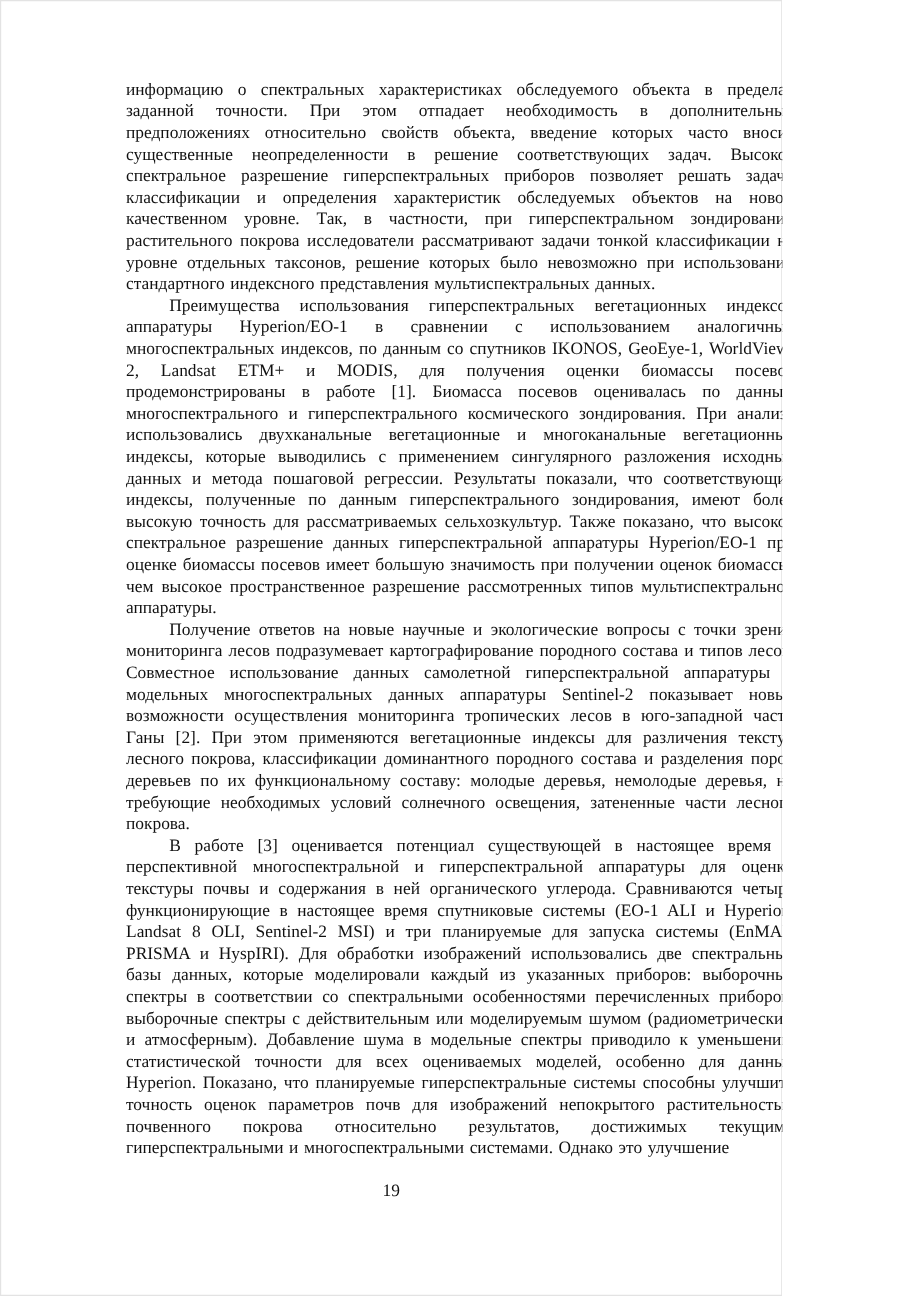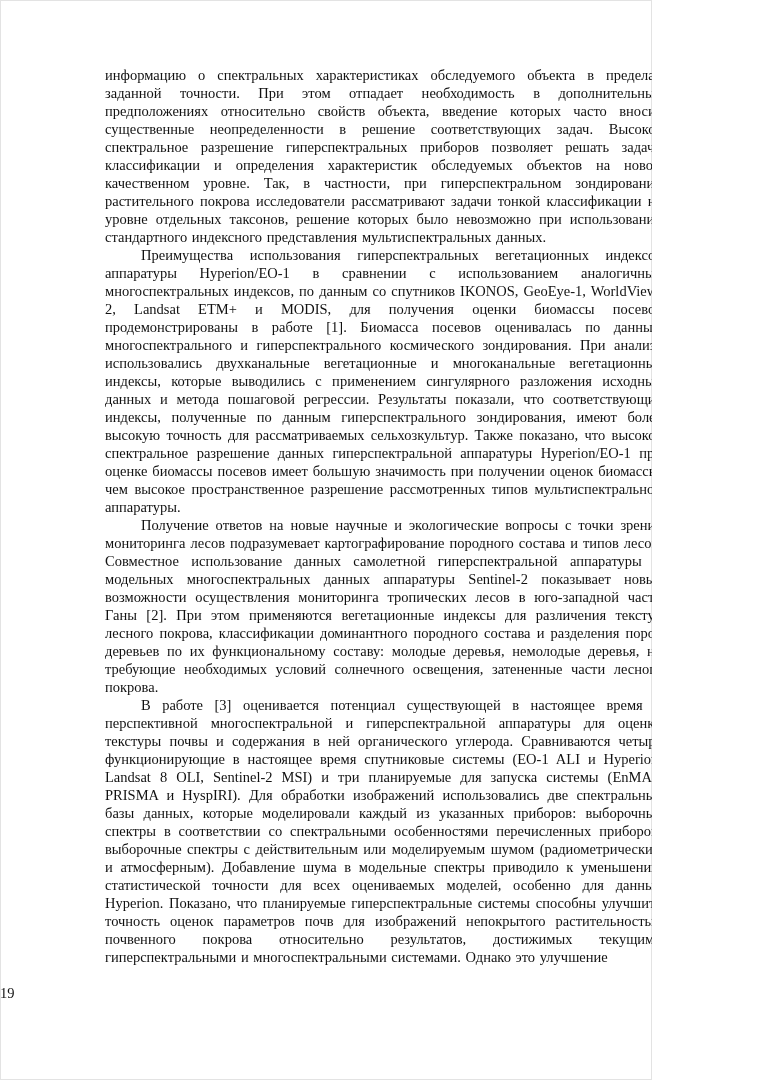--- a/index.html
+++ b/index.html
@@ -34,21 +34,21 @@
     word-spacing: 1px;
   }
   .para.no-indent {
     text-indent: 0;
   }
   .page-number {
     position: absolute;
     left: 0;
     right: 0;
     bottom: 78px;
-    text-align: left;
+    text-align: center;
     font-size: 14.5px;
     line-height: 18px;
   }
 </style>
 </head>
 <body>
 
 <div class="page">
   <main class="text-column">
     <p class="para no-indent">информацию о спектральных характеристиках обследуемого объекта в пределах заданной точности. При этом отпадает необходимость в дополнительных предположениях относительно свойств объекта, введение которых часто вносит существенные неопределенности в решение соответствующих задач. Высокое спектральное разрешение гиперспектральных приборов позволяет решать задачи классификации и определения характеристик обследуемых объектов на новом качественном уровне. Так, в частности, при гиперспектральном зондировании растительного покрова исследователи рассматривают задачи тонкой классификации на уровне отдельных таксонов, решение которых было невозможно при использовании стандартного индексного представления мультиспектральных данных.</p>

